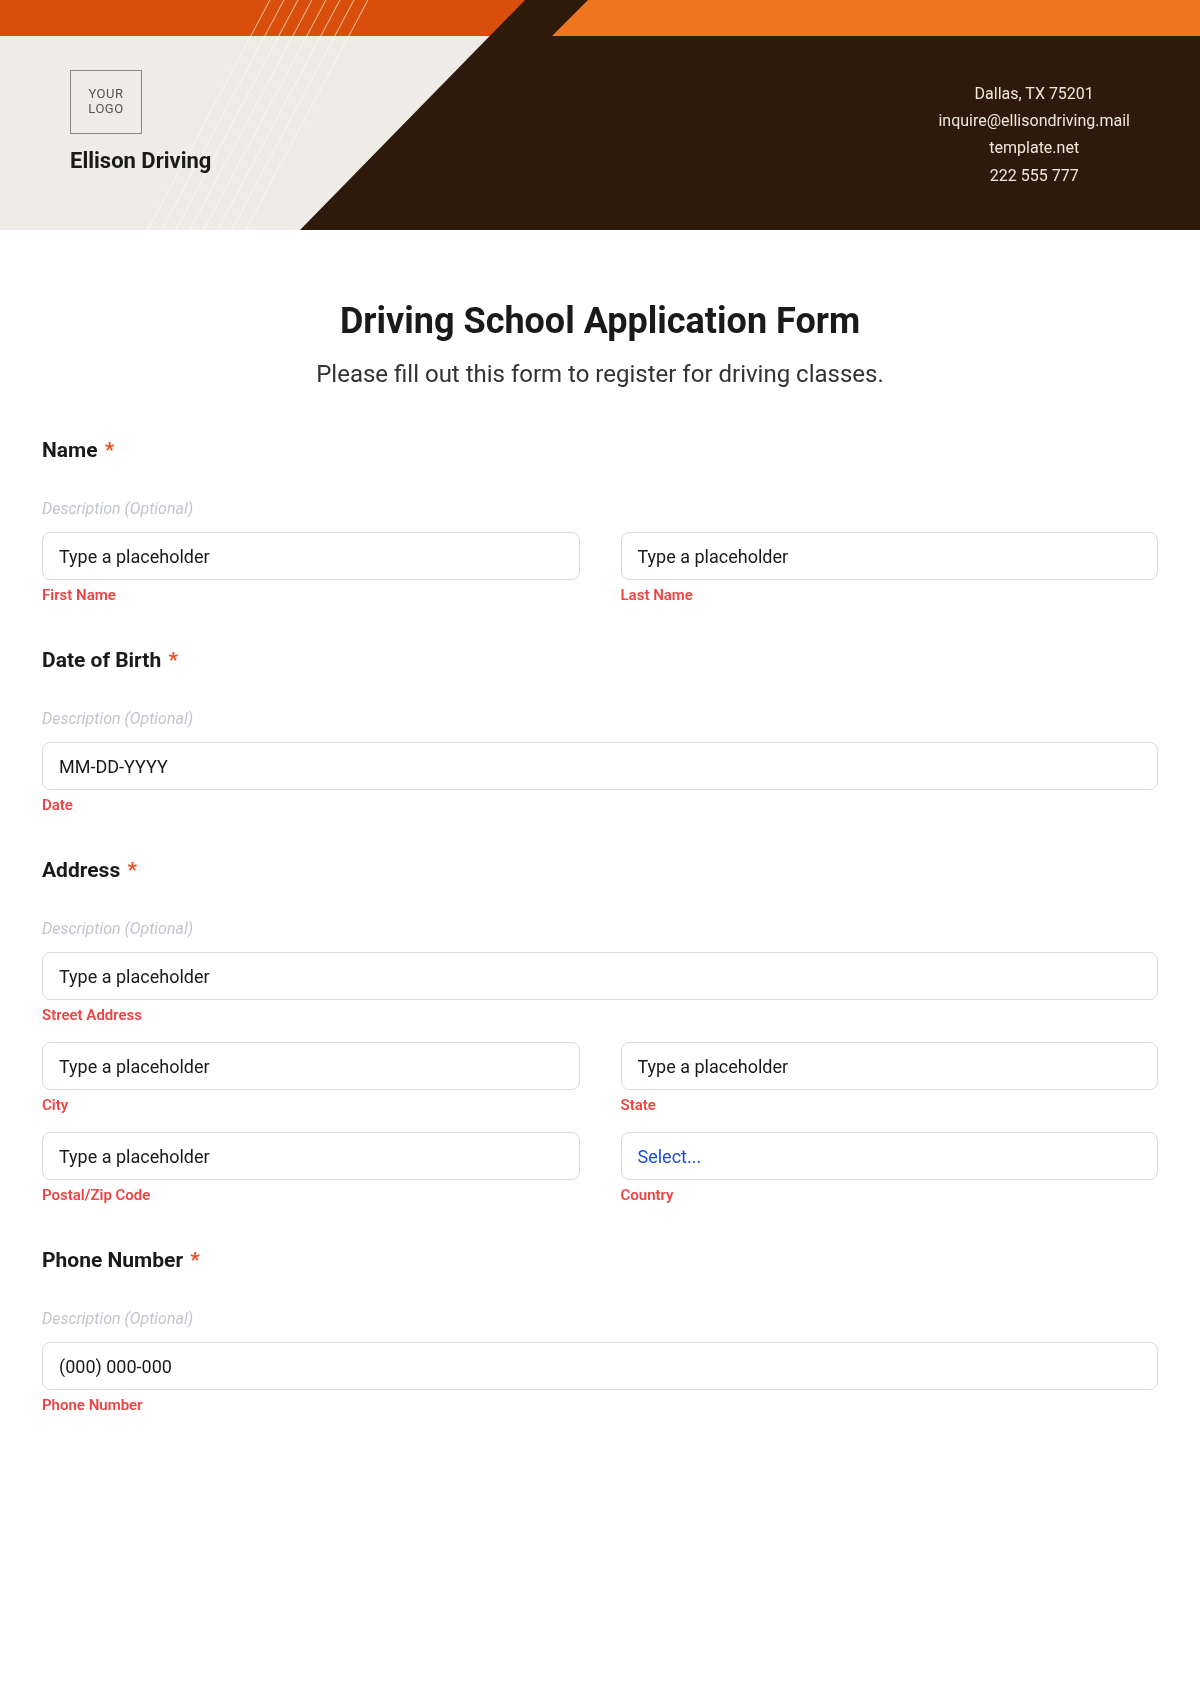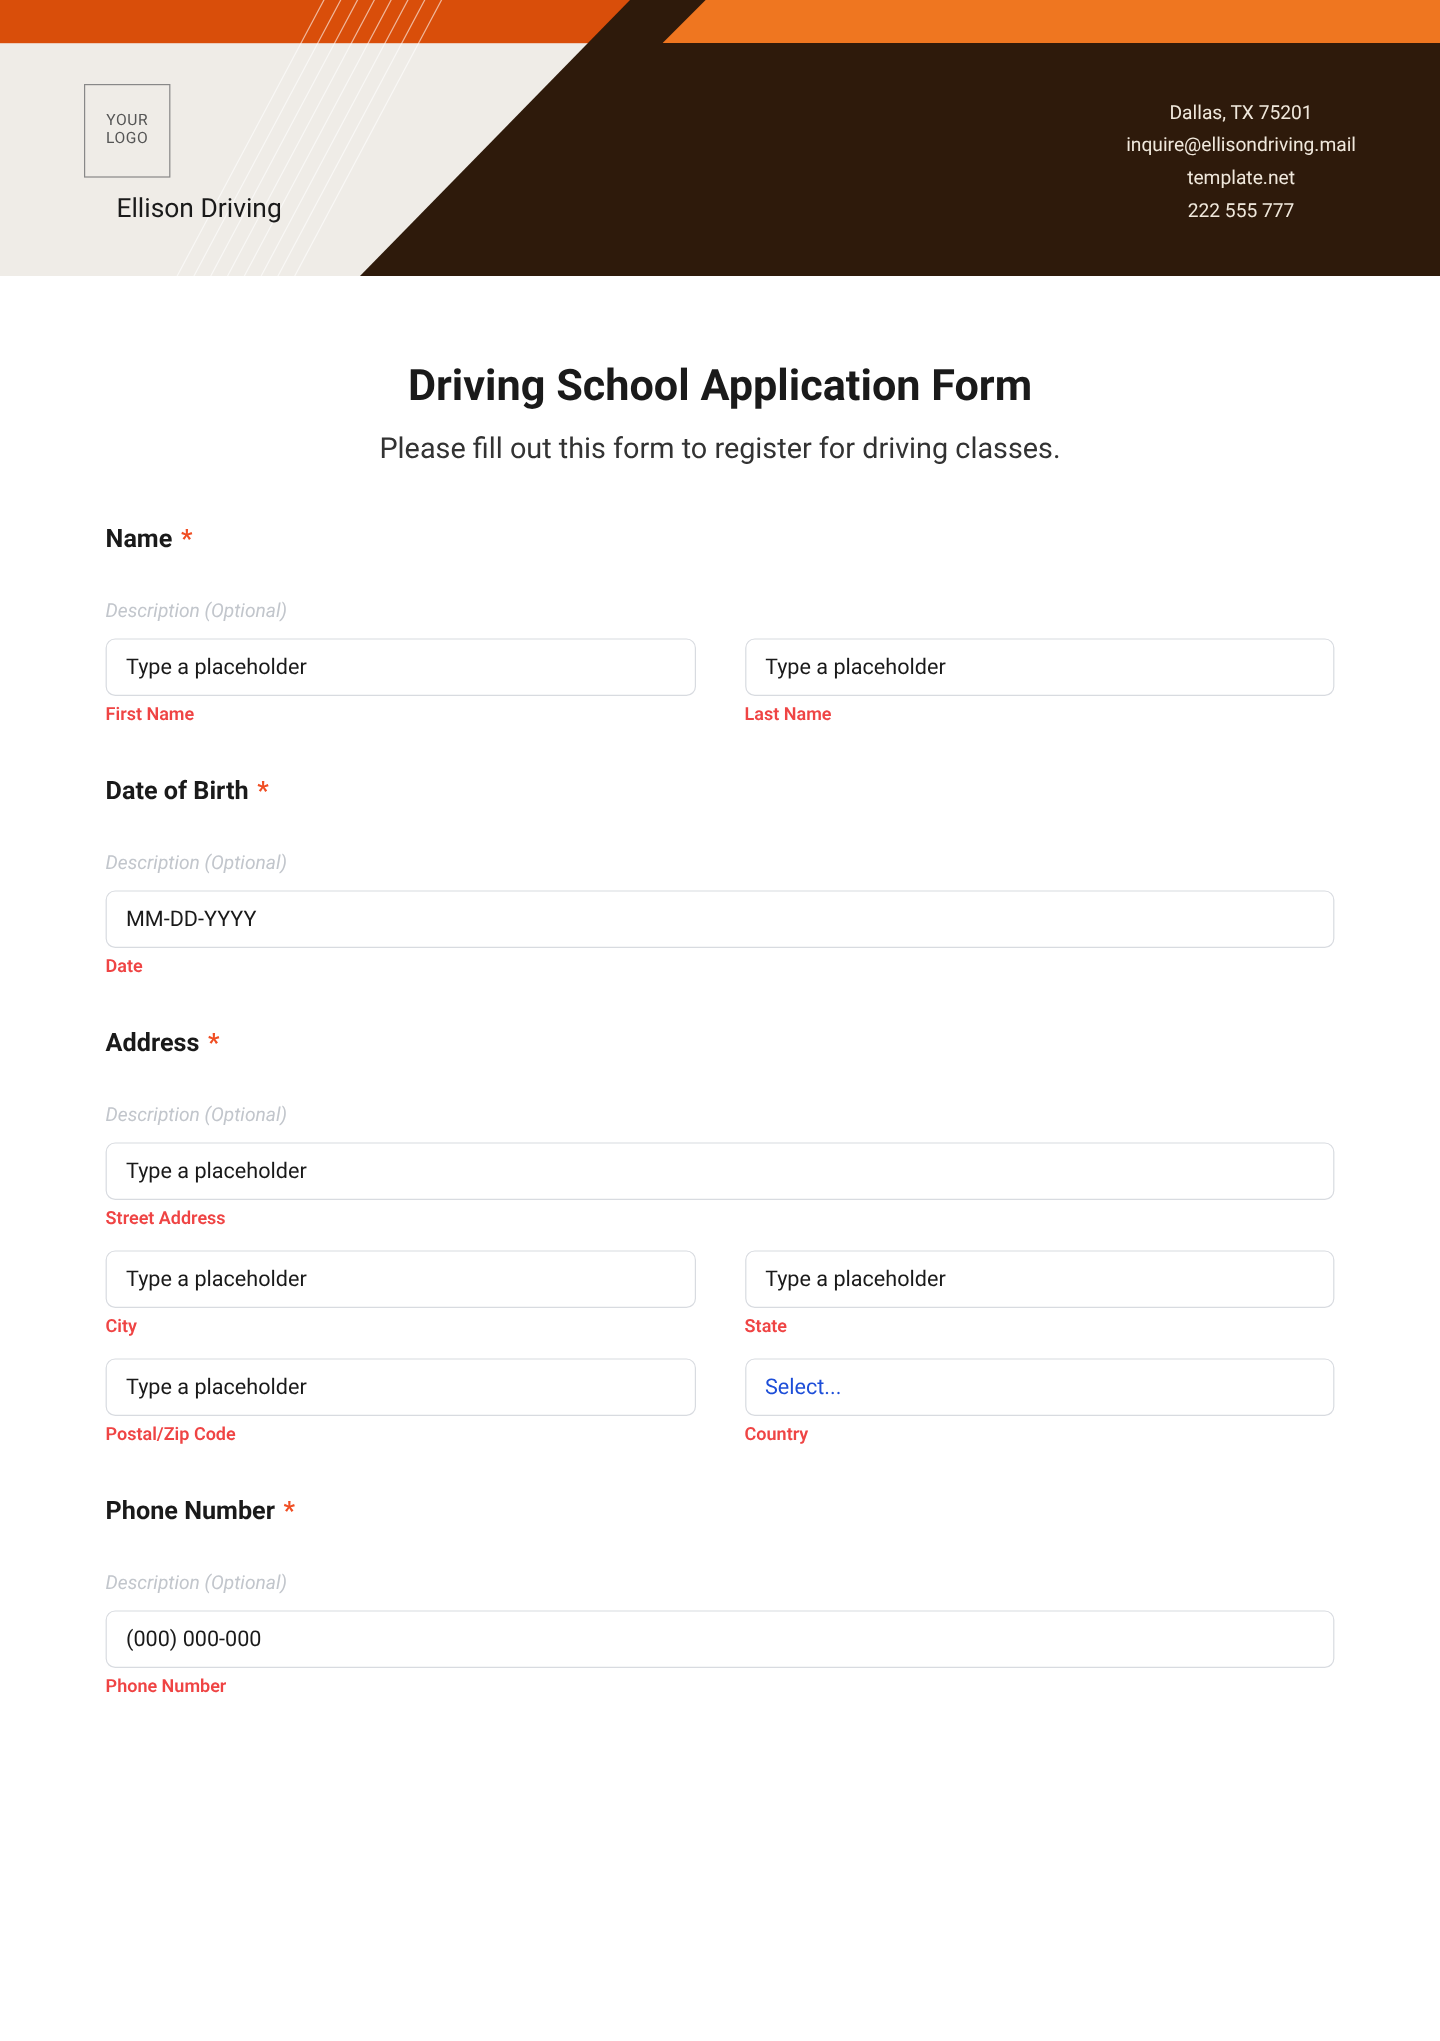--- a/index.html
+++ b/index.html
@@ -56,50 +56,49 @@
     transform: rotate(28deg);
     transform-origin: top left;
   }
   .logo-block {
     position: absolute;
     top: 70px;
     left: 70px;
   }
   .logo-box {
     width: 72px;
-    height: 78px;
+    height: 64px;
     border: 1px solid #888;
     display: flex;
     align-items: center;
     justify-content: center;
     text-align: center;
     font-size: 13px;
     line-height: 1.15;
     color: #555;
     letter-spacing: 0.5px;
     margin-bottom: 14px;
     background: #efece7;
   }
   .company {
     font-size: 22px;
-    font-weight: 400;
-    color: #1a1a1a;
-    margin-left: 27px;
+    font-weight: 700;
+    color: #1a1a1a;
   }
   .contact {
     position: absolute;
     top: 80px;
     right: 70px;
     text-align: center;
     color: #f0e8dc;
     font-size: 16px;
     line-height: 1.7;
   }
   .form-wrap {
-    padding: 70px 88px 60px;
+    padding: 70px 42px 60px;
   }
   .form-title {
     text-align: center;
     font-size: 36px;
     font-weight: 700;
     margin-bottom: 18px;
   }
   .form-sub {
     text-align: center;
     font-size: 24px;

